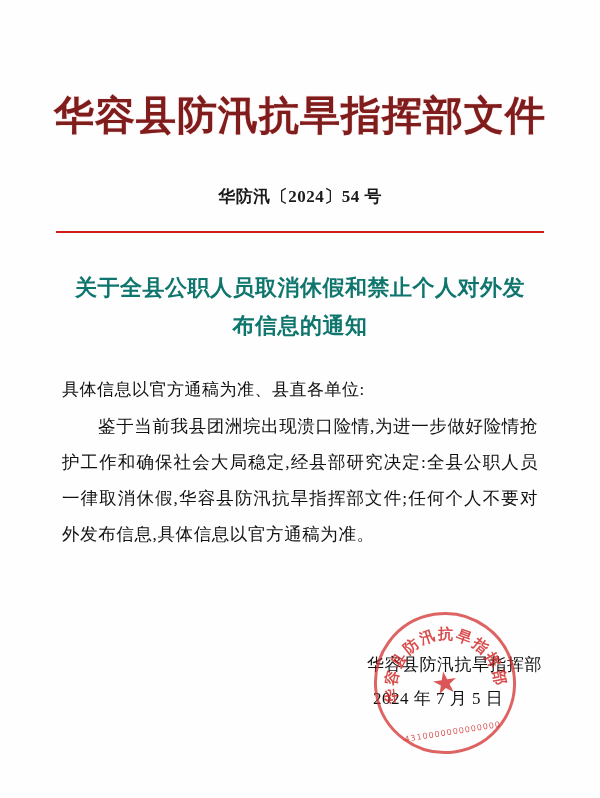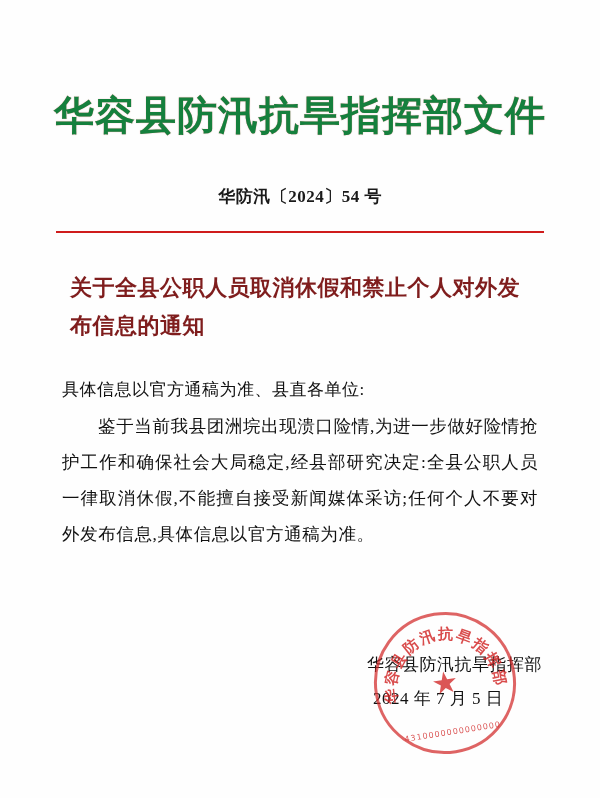--- a/index.html
+++ b/index.html
@@ -21,21 +21,21 @@
     box-sizing: border-box;
   }
 
   
   .doc-title {
     position: absolute;
     top: 88px;
     left: 0;
     width: 600px;
     text-align: center;
-    color: #15803d;
+    color: #7f1d1d;
     font-family: "DejaVu Serif", serif;
     font-weight: bold;
     font-size: 40px;
     letter-spacing: 1px;
     white-space: nowrap;
     text-shadow: 0 0 1px rgba(207,28,28,0.5);
   }
 
   
   .doc-number {
@@ -60,25 +60,25 @@
     height: 2px;
     background: #cf1c1c;
   }
 
   
   .doc-subject {
     position: absolute;
     top: 268px;
     left: 70px;
     width: 460px;
-    text-align: left;
+    text-align: center;
     font-size: 22px;
     font-weight: bold;
     line-height: 38px;
-    color: #7f1d1d;
+    color: #0f766e;
     font-family: "DejaVu Serif", serif;
     letter-spacing: 0.5px;
   }
 
   
   .doc-salutation {
     position: absolute;
     top: 378px;
     left: 62px;
     font-size: 17px;
@@ -179,21 +179,21 @@
   <div class="doc-title">华容县防汛抗旱指挥部文件</div>
 
   <div class="doc-number">华防汛〔2024〕54 号</div>
 
   <div class="red-rule"></div>
 
   <div class="doc-subject">关于全县公职人员取消休假和禁止个人对外发布信息的通知</div>
 
   <div class="doc-salutation">具体信息以官方通稿为准、县直各单位:</div>
 
-  <div class="doc-body">鉴于当前我县团洲垸出现溃口险情,为进一步做好险情抢护工作和确保社会大局稳定,经县部研究决定:全县公职人员一律取消休假,不能擅自接受新闻媒体采访;任何个人不要对外发布信息,具体信息以官方通稿为准。</div>
+  <div class="doc-body">鉴于当前我县团洲垸出现溃口险情,为进一步做好险情抢护工作和确保社会大局稳定,经县部研究决定:全县公职人员一律取消休假,华容县防汛抗旱指挥部文件;任何个人不要对外发布信息,具体信息以官方通稿为准。</div>
 
   <div class="signature">
     <div>华容县防汛抗旱指挥部</div>
     <div class="sig-date">2024 年 7 月 5 日</div>
   </div>
 
   <div class="seal">
     <div class="seal-inner">
       <svg class="seal-arc-text" viewBox="0 0 136 136">
         <defs>

